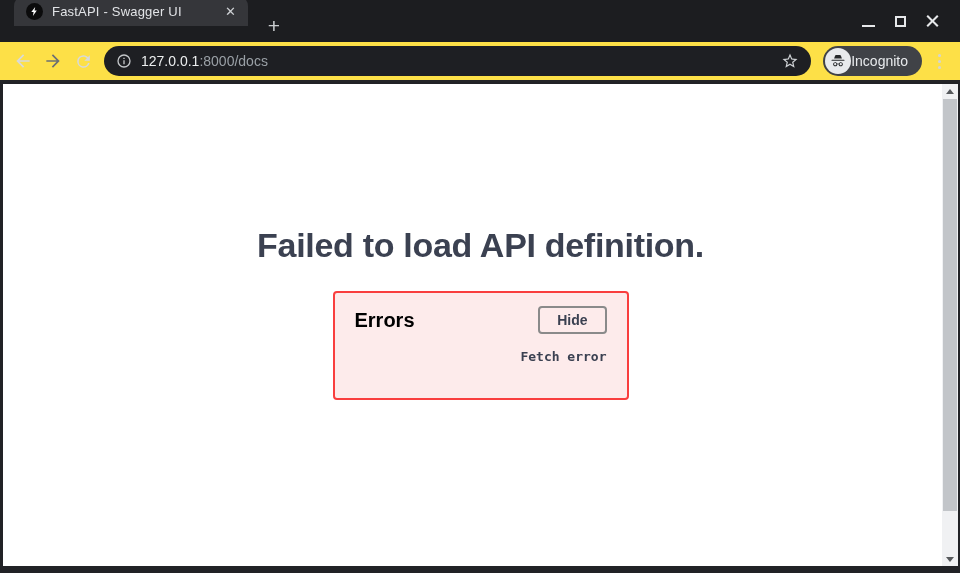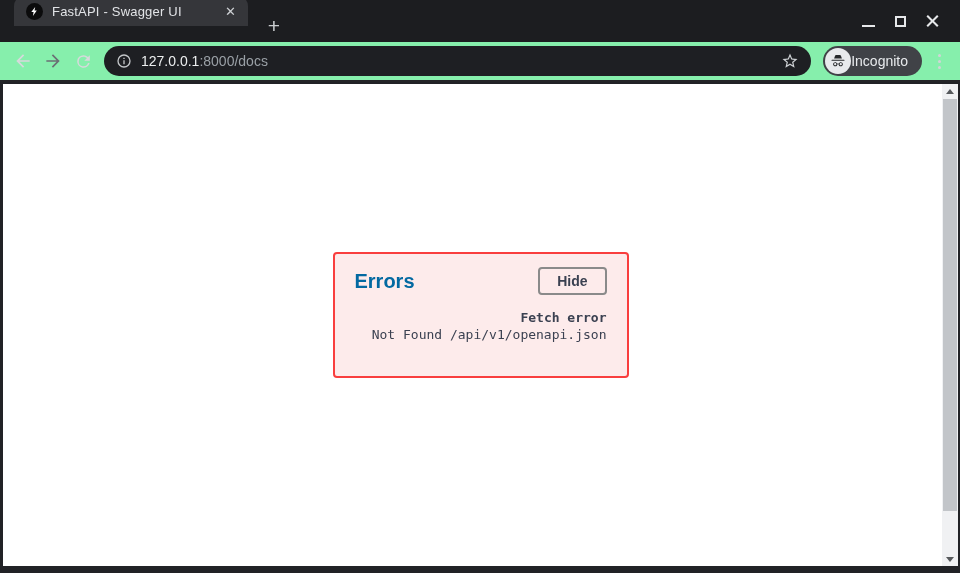--- a/index.html
+++ b/index.html
@@ -22,21 +22,21 @@
   .win-btn { width:32px; height:42px; display:flex; align-items:center; justify-content:center; }
   .glyph-min { width:13px; height:2px; background:#e6e8ea; margin-top:10px; }
   .glyph-max { width:11px; height:11px; border:2px solid #e6e8ea; }
   .glyph-close { position:relative; width:13px; height:13px; }
   .glyph-close::before, .glyph-close::after { content:""; position:absolute; left:-1px; top:5.5px;
       width:15px; height:2px; background:#e6e8ea; }
   .glyph-close::before { transform:rotate(45deg); }
   .glyph-close::after { transform:rotate(-45deg); }
 
   
-  .toolbar { position:absolute; top:42px; left:0; right:0; height:40px; background:#86efac;
+  .toolbar { position:absolute; top:42px; left:0; right:0; height:40px; background:#fde047;
              border-bottom:2px solid #232427; display:flex; align-items:center; padding:0 8px; }
   .nav-btn { width:30px; height:30px; display:flex; align-items:center; justify-content:center; flex:0 0 auto; }
   .nav-btn svg { display:block; }
   .url-pill { flex:1; height:30px; background:#1e1f23; border-radius:15px; margin:0 6px;
               display:flex; align-items:center; padding:0 12px; gap:9px; min-width:0; }
   .url-text { font-size:14px; white-space:nowrap; overflow:hidden; }
   .url-host { color:#eceeef; }
   .url-path { color:#9aa0a6; }
   .star { margin-left:auto; flex:0 0 auto; display:flex; }
   .incognito-pill { flex:0 0 auto; height:30px; border-radius:15px; background:#404247;
@@ -48,21 +48,21 @@
                justify-content:center; gap:3px; margin-left:4px; }
   .dot { width:3px; height:3px; border-radius:50%; background:#d2d4d7; }
 
   
   .page { position:absolute; top:84px; left:3px; right:2px; bottom:7px; background:#ffffff; overflow:hidden; }
   .swagger-wrap { padding-top:142px; text-align:center; }
   .fail-heading { display:inline-block; font-size:34px; font-weight:bold; color:#3b4151; letter-spacing:-.3px; }
   .error-box { width:296px; margin:26px auto 0; text-align:left; background:#fdebeb;
                border:2px solid #f93e3e; border-radius:4px; padding:13px 20px 32px; }
   .error-head { display:flex; align-items:center; justify-content:space-between; }
-  .errors-title { font-size:20px; font-weight:bold; color:#0369a1; }
+  .errors-title { font-size:20px; font-weight:bold; color:#000000; }
   .hide-btn { font-family:"Liberation Sans", sans-serif; font-size:14px; font-weight:bold; color:#3b4151;
               background:transparent; border:2px solid #8a8a8a; border-radius:4px; padding:4px 17px;margin-left:38px; }
   .error-detail { margin-top:15px; font-family:"DejaVu Sans Mono", monospace; font-size:13px;
                   color:#3b4151; line-height:1.3;text-align:right; }
   .error-name { font-weight:bold; }
   .error-msg { font-weight:normal; }
 
   
   .scrollbar { position:absolute; top:0; right:0; bottom:0; width:16px; background:#f0f1f3; }
   .scroll-arrow { position:absolute; left:0; width:16px; height:14px; display:flex;
@@ -140,28 +140,28 @@
     </div>
     <div class="menu-dots">
       <span class="dot"></span>
       <span class="dot"></span>
       <span class="dot"></span>
     </div>
   </div>
 
   <div class="page">
     <div class="swagger-wrap">
+      <div class="fail-heading">Failed to load API definition.</div>
       <div class="error-box">
         <div class="error-head">
           <span class="errors-title">Errors</span>
           <button class="hide-btn">Hide</button>
         </div>
         <div class="error-detail">
           <div class="error-name">Fetch error</div>
-          <div class="error-msg">Not Found /api/v1/openapi.json</div>
         </div>
       </div>
     </div>
 
     <div class="scrollbar">
       <div class="scroll-arrow up">
           <span class="tri-up"></span>
         </div>
       <div class="scroll-thumb"></div>
       <div class="scroll-arrow down">

